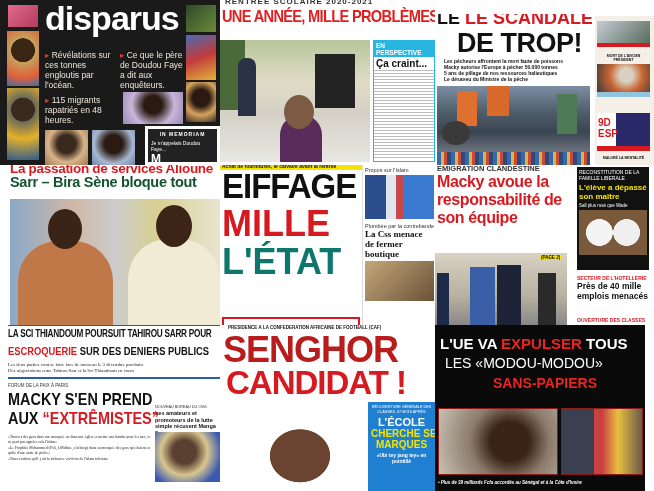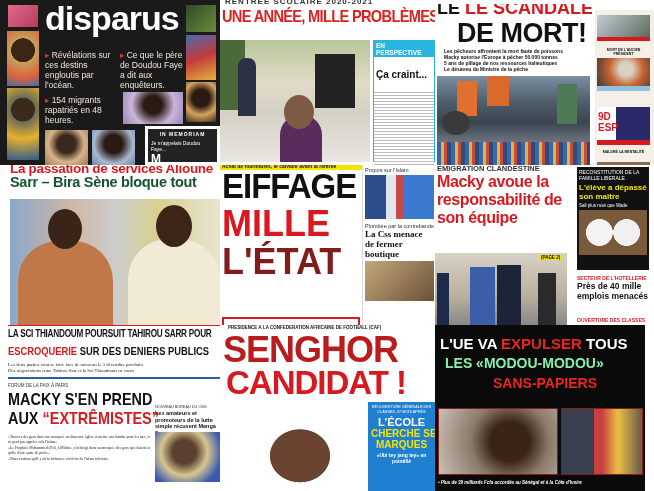--- a/index.html
+++ b/index.html
@@ -11,27 +11,27 @@
 </head>
 <body>
 
 <div class="panel" style="left:0;top:0;width:220px;height:165px;background:#1a1a1a">
   <div class="photo" style="left:8px;top:5px;width:30px;height:22px;background:linear-gradient(135deg,#e06a8c,#b33b5e)"></div>
   <div style="position:absolute;left:45px;top:0px;font-size:34px;font-weight:bold;color:#fff;letter-spacing:-1px;line-height:36px">disparus</div>
   <div class="photo" style="left:186px;top:5px;width:30px;height:27px;background:linear-gradient(135deg,#2e4a2a,#6d8b3a)"></div>
   <div class="photo" style="left:7px;top:31px;width:32px;height:55px;background:radial-gradient(circle at 50% 35%,#3b2616 30%,#c4a25c 31%,#e0603a 70%,#3c6ea8)"></div>
   <div class="photo" style="left:186px;top:35px;width:30px;height:45px;background:linear-gradient(160deg,#4a6bb0,#c23b3b,#e5b23c)"></div>
   <div style="position:absolute;left:45px;top:50px;width:75px;color:#f0e6d8;font-size:8.5px;line-height:10px">
-    <span style="color:#e8352e">▸ </span><span>Révélations sur ces destins engloutis par l'océan.</span>
+    <span style="color:#e8352e">▸ </span><span>Révélations sur ces tonnes engloutis par l'océan.</span>
   </div>
   <div style="position:absolute;left:120px;top:50px;width:65px;color:#f0e6d8;font-size:8.5px;line-height:10px">
     <span style="color:#e8352e">▸ </span><span>Ce que le père de Doudou Faye a dit aux enquêteurs.</span>
   </div>
   <div style="position:absolute;left:45px;top:95px;width:75px;color:#f0e6d8;font-size:8.5px;line-height:10px">
-    <span style="color:#e8352e">▸ </span><span>154 migrants rapatriés en 48 heures.</span>
+    <span style="color:#e8352e">▸ </span><span>115 migrants rapatriés en 48 heures.</span>
   </div>
   <div class="photo" style="left:123px;top:92px;width:60px;height:32px;background:radial-gradient(circle at 50% 40%,#2a1a12 25%,#c9b6d9 60%,#9a88b5)"></div>
   <div class="photo" style="left:7px;top:88px;width:32px;height:72px;background:radial-gradient(circle at 50% 30%,#3a2a1e 22%,#6a6a58 23%,#e4b12b 55%,#2f5a8e)"></div>
   <div class="photo" style="left:186px;top:82px;width:30px;height:40px;background:radial-gradient(circle at 50% 40%,#2a1a12 30%,#d7a35e 60%,#3a2a1e)"></div>
   <div class="photo" style="left:45px;top:130px;width:43px;height:35px;background:radial-gradient(circle at 50% 40%,#3a2a1e 30%,#d9b48a 60%,#a07850)"></div>
   <div class="photo" style="left:92px;top:130px;width:43px;height:35px;background:radial-gradient(circle at 50% 40%,#2a1a12 30%,#a8b8d0 65%,#6c84a8)"></div>
   <div style="position:absolute;left:145px;top:126px;width:75px;height:39px;background:#fff;padding:3px">
     <div style="background:#222;height:100%;padding:2px 3px;color:#fff">
       <div style="font-size:5px;font-weight:bold;text-align:center;letter-spacing:1px">IN MEMORIAM</div>
       <div style="font-size:5px;margin-top:3px">Je m'appelais Doudou Faye...</div>
@@ -45,44 +45,44 @@
   <div style="position:absolute;left:2px;top:7px;width:215px;font-size:17px;font-weight:bold;color:#e11f1f;letter-spacing:-0.8px;white-space:nowrap;transform:scaleX(0.86);transform-origin:left">UNE ANNÉE, MILLE PROBLÈMES</div>
   <div class="photo" style="left:0;top:40px;width:150px;height:122px;background:linear-gradient(180deg,#b7c59a 0%,#e1dcc7 35%,#d4d0c5 60%,#e9e7e2 100%)">
     <div style="position:absolute;left:0;top:0;width:25px;height:70px;background:#4b6a3a"></div>
     <div style="position:absolute;left:95px;top:14px;width:40px;height:54px;background:#232323"></div>
     <div style="position:absolute;left:18px;top:18px;width:18px;height:58px;background:#2b3244;border-radius:8px 8px 0 0"></div>
     <div style="position:absolute;left:60px;top:75px;width:42px;height:47px;background:#5a2c5b;border-radius:20px 20px 0 0"></div>
     <div style="position:absolute;left:64px;top:55px;width:30px;height:34px;background:#7d5a44;border-radius:50%"></div>
   </div>
   <div style="position:absolute;left:153px;top:40px;width:62px;height:122px;border:1px solid #28b5e0;background:#fff">
     <div style="background:#28b5e0;color:#fff;font-size:6.5px;font-weight:bold;padding:1px 2px">EN PERSPECTIVE</div>
-    <div style="font-size:10px;font-weight:bold;color:#111;padding:12px 2px">Ça craint...</div>
+    <div style="font-size:10px;font-weight:bold;color:#111;padding:1px 2px">Ça craint...</div>
     <div class="tiny" style="padding:2px 3px;height:90px;overflow:hidden;background:repeating-linear-gradient(180deg,#bbb 0,#bbb 1px,#fff 1px,#fff 3px)"></div>
   </div>
 </div>
 
-<div class="panel" style="left:435px;top:4px;width:157px;height:197px;background:#fff">
+<div class="panel" style="left:435px;top:14px;width:157px;height:197px;background:#fff">
   <div style="position:absolute;left:2px;top:-6px;font-size:18px;font-weight:bold;white-space:nowrap"><span style="color:#111">LE </span><span style="color:#d71920">LE SCANDALE</span></div>
-  <div style="position:absolute;left:22px;top:14px;font-size:27px;font-weight:bold;color:#111;letter-spacing:-0.5px">DE MORT!</div>
+  <div style="position:absolute;left:22px;top:14px;font-size:27px;font-weight:bold;color:#111;letter-spacing:-0.5px">DE TROP!</div>
   <div style="position:absolute;left:3px;top:44px;width:154px">
     <div style="font-size:5px;font-weight:bold;color:#111;line-height:6px;padding-left:6px;white-space:nowrap">Les pêcheurs affrontent la mort faute de poissons</div>
     <div style="font-size:5px;font-weight:bold;color:#111;line-height:6px;padding-left:6px;white-space:nowrap">Macky autorise l'Europe à pêcher 50.000 tonnes</div>
     <div style="font-size:5px;font-weight:bold;color:#111;line-height:6px;padding-left:6px;white-space:nowrap">5 ans de pillage de nos ressources halieutiques</div>
     <div style="font-size:5px;font-weight:bold;color:#111;line-height:6px;padding-left:6px;white-space:nowrap">Le désaveu du Ministre de la pêche</div>
   </div>
   <div class="photo" style="left:2px;top:72px;width:153px;height:66px;background:linear-gradient(180deg,#7b8ea3 0%,#4f5d6a 40%,#3a4550 70%,#6c7380 100%)">
     <div style="position:absolute;left:20px;top:5px;width:20px;height:35px;background:#e07030"></div>
     <div style="position:absolute;left:50px;top:0px;width:22px;height:30px;background:#d96a2b"></div>
     <div style="position:absolute;left:120px;top:8px;width:20px;height:40px;background:#4e7a55"></div>
     <div style="position:absolute;left:5px;top:35px;width:28px;height:24px;background:#3a3a3a;border-radius:50%"></div>
   </div>
   <div class="photo" style="left:2px;top:138px;width:153px;height:27px;background:repeating-linear-gradient(90deg,#3868a8 0,#3868a8 4px,#d8b64a 4px,#d8b64a 7px,#c94a3b 7px,#c94a3b 10px,#2e4a78 10px,#2e4a78 14px)"></div>
 </div>
 
-<div class="panel" style="left:595px;top:10px;width:59px;height:165px;background:#f4f0e8">
+<div class="panel" style="left:595px;top:16px;width:59px;height:165px;background:#f4f0e8">
   <div class="photo" style="left:2px;top:5px;width:53px;height:22px;background:linear-gradient(135deg,#c4ccd8,#5a6c5a)"></div>
   <div style="position:absolute;left:2px;top:27px;width:53px;height:4px;background:#d71920"></div>
   <div style="position:absolute;left:2px;top:38px;width:53px;font-size:3.5px;font-weight:bold;text-align:center;color:#111">MORT DE L'ANCIEN PRÉSIDENT</div>
   <div class="photo" style="left:2px;top:48px;width:53px;height:28px;background:radial-gradient(circle at 55% 40%,#d8d0c0 20%,#c86432 50%,#3a3a3a)"></div>
   <div style="position:absolute;left:2px;top:76px;width:53px;height:5px;background:#8ec4e0"></div>
   <div class="photo" style="left:2px;top:97px;width:53px;height:33px;background:linear-gradient(90deg,#fff 0 35%,#2a2a6a 35%)">
     <div style="position:absolute;left:1px;top:4px;color:#d71920;font-size:10px;font-weight:bold;line-height:11px">9D<br>ESP</div>
   </div>
   <div style="position:absolute;left:2px;top:130px;width:53px;height:5px;background:#d71920"></div>
   <div style="position:absolute;left:2px;top:140px;width:53px;font-size:3.5px;font-weight:bold;text-align:center;color:#111">MALGRÉ LA MENTALITÉ</div>
@@ -97,21 +97,21 @@
     <div style="position:absolute;left:38px;top:10px;width:34px;height:40px;background:#3a2418;border-radius:50%"></div>
     <div style="position:absolute;left:118px;top:40px;width:92px;height:86px;background:#f1ead4;border-radius:40px 40px 0 0"></div>
     <div style="position:absolute;left:146px;top:6px;width:36px;height:42px;background:#3c2416;border-radius:50%"></div>
   </div>
 </div>
 
 <div class="panel" style="left:220px;top:165px;width:215px;height:160px;background:#fff">
   <div style="position:absolute;left:0;top:-4px;width:150px;height:9px;background:#f5e400;font-size:5px;font-weight:bold;color:#111;padding:2px;white-space:nowrap;overflow:hidden">Achat de fournitures, le calvaire avant la rentrée</div>
   <div style="position:absolute;left:2px;top:3px;font-size:33px;font-weight:900;color:#111;letter-spacing:-1px;line-height:36px;transform:scaleY(1.05)">EIFFAGE</div>
   <div style="position:absolute;left:2px;top:40px;font-size:36px;font-weight:900;color:#d71920;letter-spacing:0px;line-height:38px">MILLE</div>
-  <div style="position:absolute;left:2px;top:78px;font-size:36px;font-weight:900;color:#7f1d1d;line-height:38px">L'ÉTAT</div>
+  <div style="position:absolute;left:2px;top:78px;font-size:36px;font-weight:900;color:#0f766e;line-height:38px">L'ÉTAT</div>
   <div style="position:absolute;left:2px;top:152px;width:138px;height:8px;border:2px solid #d71920;border-bottom:none"></div>
 
   <div style="position:absolute;left:142px;top:0;width:73px;height:160px;background:#fff;border-left:1px solid #ddd">
     <div style="font-size:5.5px;color:#333;padding:2px 2px 0">Propos sur l'Islam</div>
     <div class="photo" style="position:relative;margin:2px;width:69px;height:44px;background:linear-gradient(90deg,#2c4e8c 0 30%,#e0e6f0 30% 45%,#c94848 45% 55%,#3a7ad0 55%)"></div>
     <div style="font-size:5.5px;color:#333;padding:2px 2px 0;white-space:nowrap;overflow:hidden">Plombée par la contrebande</div>
     <div style="font-size:9px;font-weight:bold;color:#111;line-height:10px;padding:0 2px;font-family:'Liberation Serif',serif">La Css menace de fermer boutique</div>
     <div class="photo" style="position:relative;margin:2px;width:69px;height:40px;background:linear-gradient(135deg,#c4a87a,#6a5238)"></div>
   </div>
 </div>
@@ -178,19 +178,19 @@
     <div style="font-size:10px;font-weight:bold;color:#f5e400">MARQUES</div>
     <div style="font-size:5px;color:#fff;font-weight:bold;margin-top:2px">«Ubi tey jang tey» en pointillé</div>
   </div>
 </div>
 
 <div class="panel" style="left:435px;top:325px;width:219px;height:198px;background:#fff">
   <div style="position:absolute;left:0;top:0;width:210px;height:166px;background:#0a0a0a">
     <div style="position:absolute;left:5px;top:10px;font-size:15px;font-weight:bold;white-space:nowrap">
       <span style="color:#fff">L'UE VA</span> <span style="color:#e8261f">EXPULSER</span> <span style="color:#fff">TOUS</span>
     </div>
-    <div style="position:absolute;left:10px;top:30px;font-size:14px;font-weight:bold;color:#86efac;white-space:nowrap">LES «MODOU-MODOU»</div>
+    <div style="position:absolute;left:10px;top:30px;font-size:14px;font-weight:normal;color:#ffffff;white-space:nowrap">LES «MODOU-MODOU»</div>
     <div style="position:absolute;left:58px;top:50px;font-size:14px;font-weight:bold;color:#e8261f;white-space:nowrap">SANS-PAPIERS</div>
     <div class="photo" style="left:3px;top:83px;width:120px;height:67px;border:1px solid #8b1a1a;background:radial-gradient(circle at 60% 50%,#3a2418 25%,#8a7a6a 50%,#c8c0b4)"></div>
     <div class="photo" style="left:126px;top:83px;width:82px;height:67px;border:1px solid #8b1a1a;background:linear-gradient(90deg,#3a4050 0 40%,#c84040 40% 50%,#e8c040 70%,#6a5a4a)"></div>
     <div style="position:absolute;left:3px;top:155px;font-size:4.5px;font-weight:bold;font-style:italic;color:#fff;white-space:nowrap">• Plus de 39 milliards Fcfa accordés au Sénégal et à la Côte d'Ivoire</div>
   </div>
 </div>
 
 </body></html>

